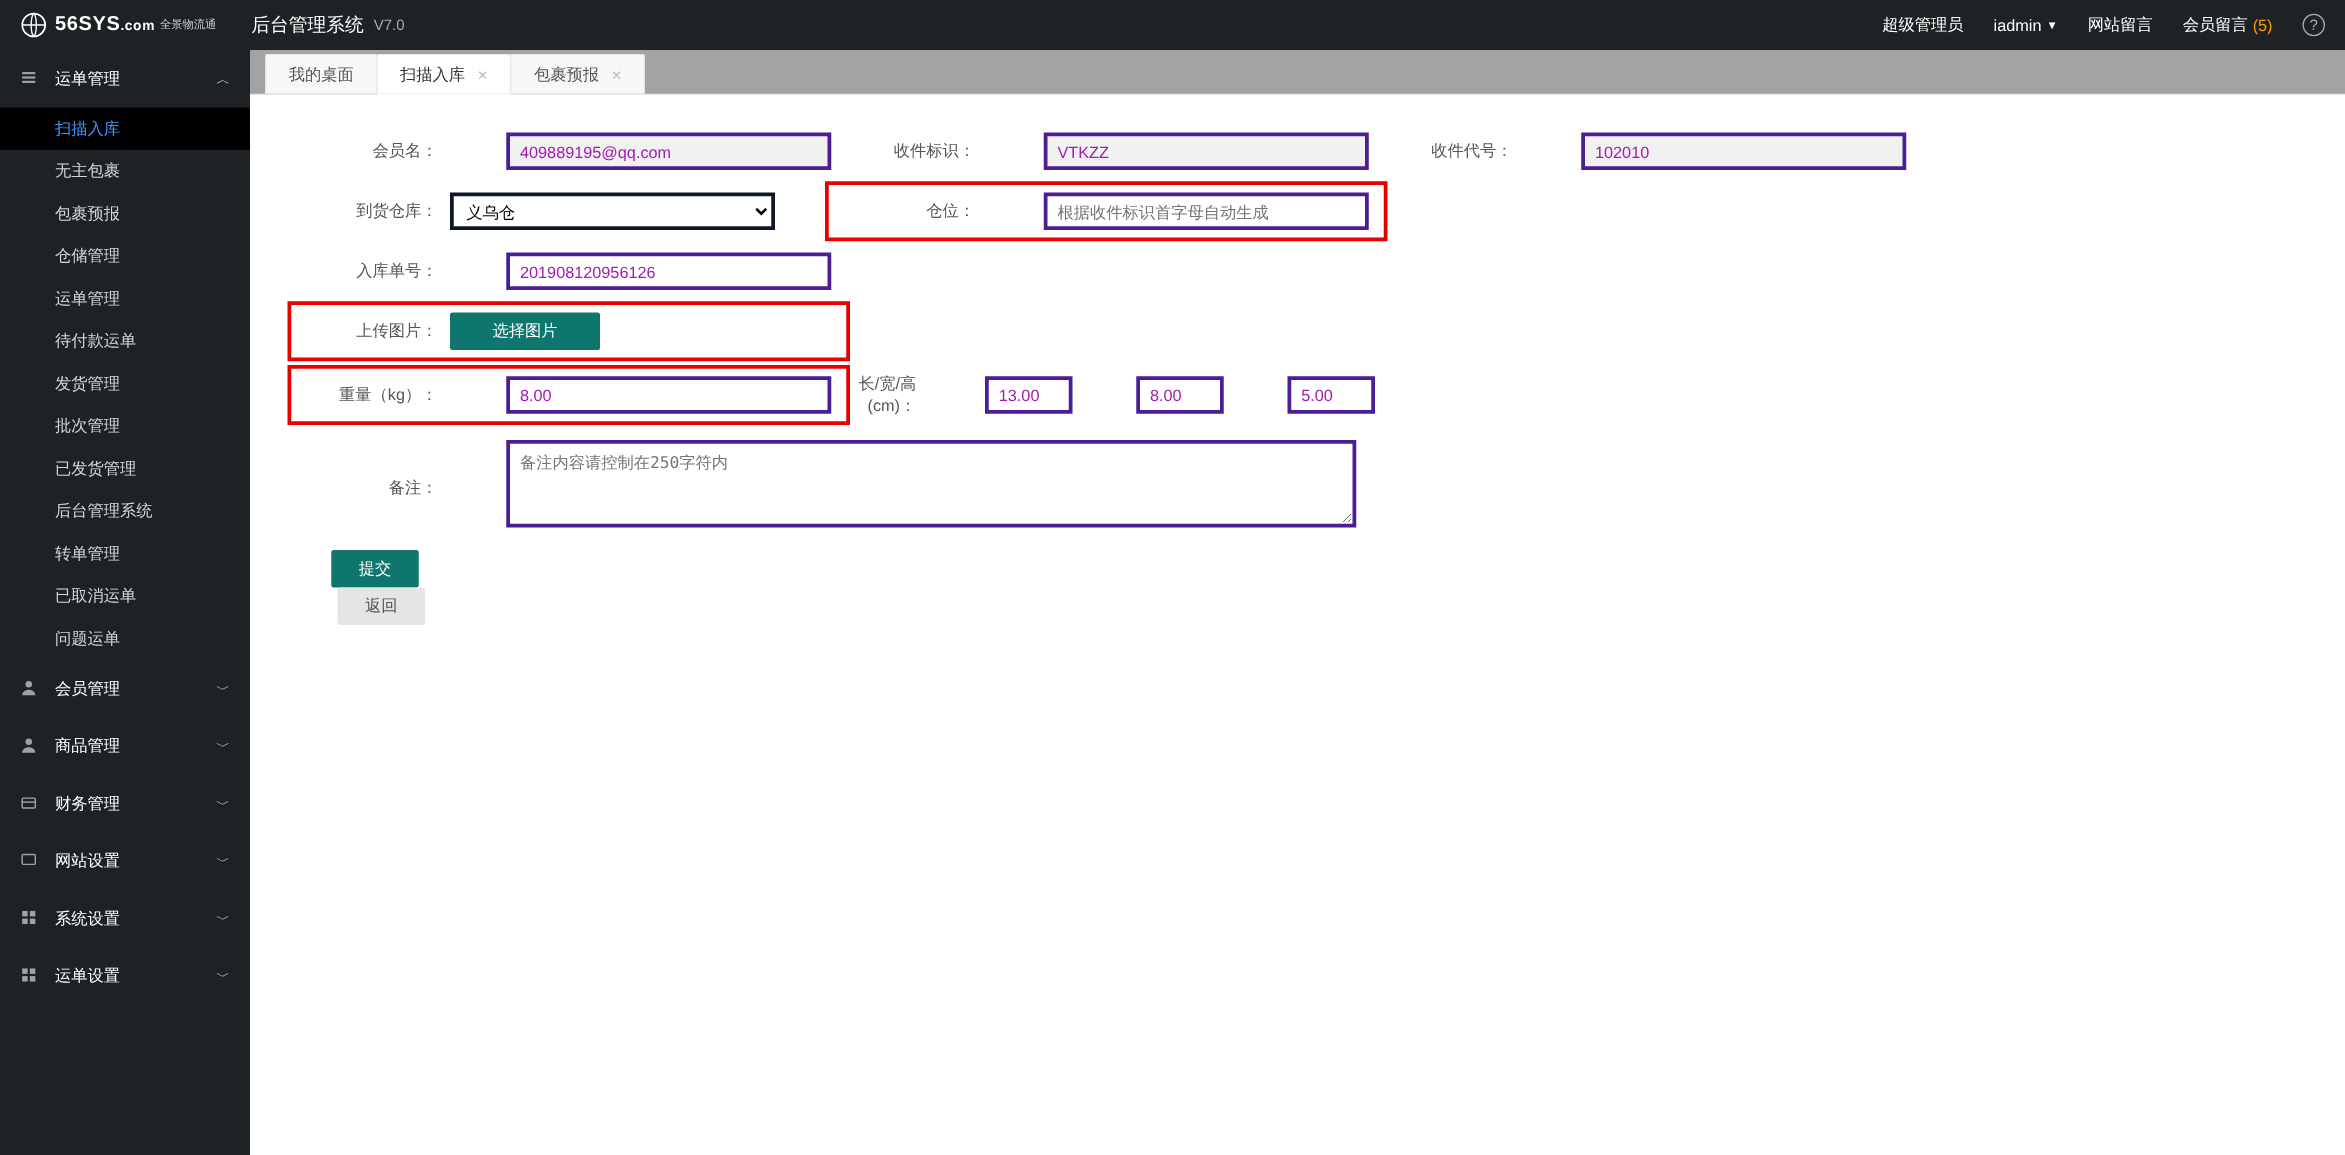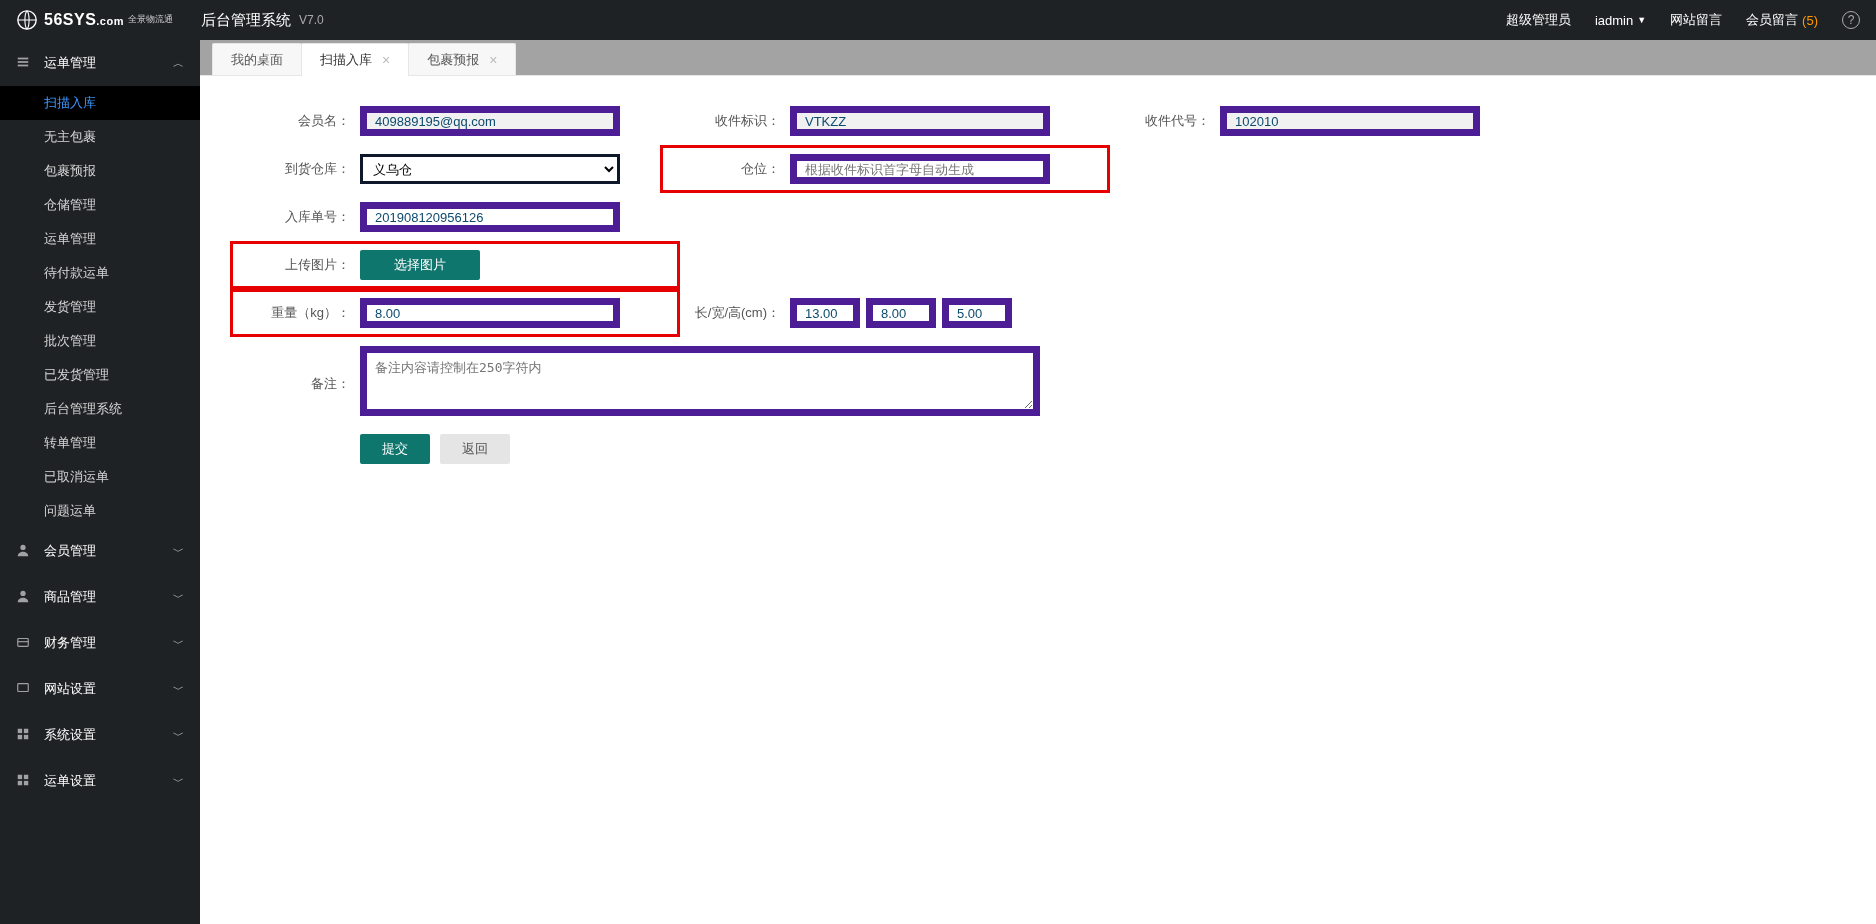--- a/index.html
+++ b/index.html
@@ -36,21 +36,21 @@
 .tab.active::after { content: ""; position: absolute; bottom: -1px; left: 0; right: 0; height: 1px; background: #fff; }
 
 .content { flex: 1; overflow: auto; padding: 30px 40px; }
 .form { width: 1320px; }
 .row { display: flex; align-items: center; margin-bottom: 18px; }
 .cell { display: flex; align-items: center; }
 .cell.c1 { width: 430px; }
 .cell.c2 { width: 430px; }
 .cell.c3 { width: 430px; }
 .lbl { width: 120px; text-align: right; padding-right: 10px; color: #555; }
-.inp { height: 30px; border: 7px solid #4c1d95; padding: 0 8px; font-size: 13px; width: 260px; color: #0c4a6e; }
+.inp { height: 30px; border: 3px solid #4c1d95; padding: 0 8px; font-size: 13px; width: 260px; color: #a21caf; margin-left: 45px; }
 .inp.readonly { background: #f1f1f1; }
 .sel { height: 30px; border: 3px solid #0f172a; padding: 0 6px; font-size: 13px; width: 260px; background: #fff; }
 textarea.inp { height: 70px; width: 680px; padding: 6px 8px; resize: vertical; }
 .btn { display: inline-flex; align-items: center; justify-content: center; height: 30px; padding: 0 22px; border: none; border-radius: 2px; cursor: pointer; font-size: 13px; }
 .btn.primary { background: #0f766e; color: #fff; }
 .btn.default { background: #e5e5e5; color: #555; }
 .btn + .btn { margin-left: 10px; }
 .highlight { position: relative; }
 .highlight::before { content: ""; position: absolute; border: 3px solid #e60000; pointer-events: none; }
 .hl-cangwei::before { left: -10px; top: -9px; right: -10px; bottom: -9px; }
@@ -244,21 +244,21 @@
           </div>
 
           <div class="row" style="align-items:flex-start;">
             <div class="cell" style="width:auto;">
               <span class="lbl" style="padding-top:5px;">备注：</span>
               <textarea class="inp" placeholder="备注内容请控制在250字符内" style=""></textarea>
             </div>
           </div>
 
           <div class="row">
-            <div class="cell" style="width:auto;">
+            <div class="cell" style="width:auto;flex-direction:column;">
               <span class="lbl"></span>
               <button class="btn primary">提交</button>
               <button class="btn default">返回</button>
             </div>
           </div>
 
         </div>
       </div>
     </div>
   </div>

